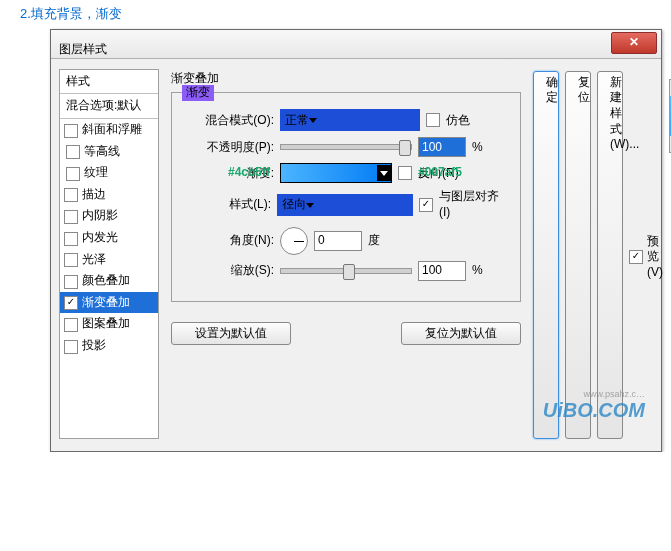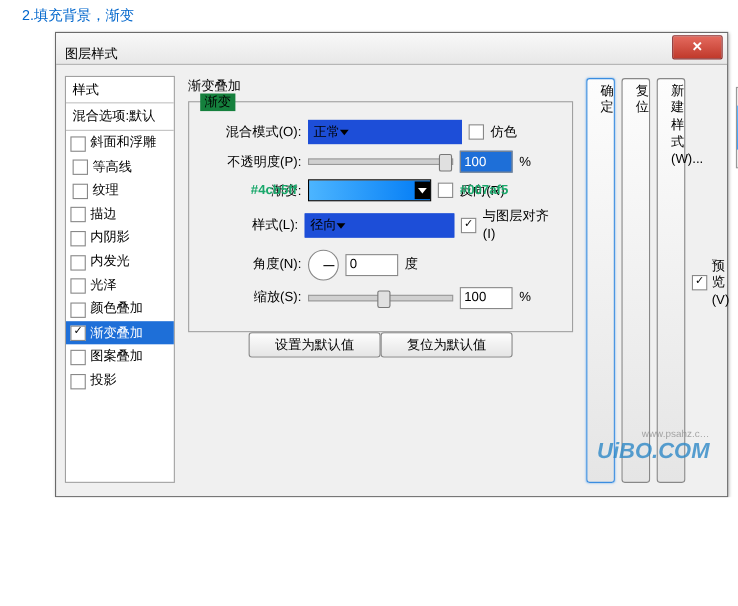--- a/index.html
+++ b/index.html
@@ -14,36 +14,36 @@
 .styles-hdr{padding:4px 6px;border-bottom:1px solid #c0c0c0}
 .styles-sub{padding:4px 6px;border-bottom:1px solid #c0c0c0}
 .style-item{padding:3px 4px;display:flex;align-items:flex-end;gap:4px}
 .style-item.sub{padding-left:6px}
 .style-item.selected{background:#1e6fd8;color:#fff}
 .cb{width:12px;height:12px;border:1px solid #888;background:#fff;display:inline-block;flex:0 0 auto}
 .cb.checked::after{content:"✓";font-size:10px;color:#000;display:block;line-height:10px;text-align:center}
 .center{flex:1;padding:0 4px}
 .sec-title{margin:2px 0 6px 0}
 .fieldset{border:1px solid #a0a0a0;padding:10px 12px 14px 12px;position:relative;margin-top:0}
-.fieldset-label{position:absolute;top:-8px;left:10px;background:#15803d;padding:0 4px;font-size:12px}
+.fieldset-label{position:absolute;top:-8px;left:10px;background:#8b5cf6;padding:0 4px;font-size:12px}
 .frow{display:flex;align-items:center;margin:6px 0;gap:6px}
 .flabel{width:90px;text-align:right}
 .select{border:1px solid #1d4ed8;background:#1d4ed8;height:20px;width:130px;display:flex;align-items:center;justify-content:flex-start;padding:0 4px}
 .arrow-down{width:0;height:0;border-left:4px solid transparent;border-right:4px solid transparent;border-top:5px solid #000}
 .slider{flex:1;height:4px;background:#d0d0d0;border:1px solid #999;position:relative;max-width:130px}
 .slider-thumb{position:absolute;top:-5px;width:10px;height:14px;background:#e0e0e0;border:1px solid #777;border-radius:2px}
 .numfield{width:40px;height:18px;border:1px solid #888;background:#fff;padding:0 3px;display:flex;align-items:center}
 .numfield.sel{background:#1e6fd8;color:#fff}
 .grad-preview{width:110px;height:18px;border:1px solid #000;background:linear-gradient(90deg,#4cb5ff,#007af5);display:flex;align-items:center;justify-content:flex-end}
 .grad-arrow{width:14px;height:16px;background:#000;display:flex;align-items:center;justify-content:center}
 .grad-arrow::after{content:"";width:0;height:0;border-left:4px solid transparent;border-right:4px solid transparent;border-top:5px solid #fff}
 .annot{position:absolute;color:#1aa86b;font-weight:bold;font-size:12px}
 .angle-dial{width:26px;height:26px;border:1px solid #888;border-radius:50%;background:#fff;position:relative}
 .angle-dial::after{content:"";position:absolute;left:50%;top:50%;width:10px;height:1px;background:#000;transform-origin:left center;transform:rotate(0deg)}
-.btn-row{display:flex;justify-content:center;margin-top:0}
+.btn-row{display:flex;justify-content:space-between;margin-top:20px}
 .btn{border:1px solid #888;background:linear-gradient(#fdfdfd,#e5e5e5);border-radius:3px;padding:3px 12px;min-width:94px;text-align:center}
 .right{width:120px;display:flex;flex-direction:row;align-items:stretch;gap:6px;padding-top:2px}
 .right .btn{min-width:0;width:100%}
 .btn.primary{border:1px solid #3a8de0;box-shadow:0 0 2px #5aa5ee}
 .preview-row{display:flex;align-items:center;gap:4px;justify-content:center;margin-top:4px}
 .preview-box{margin:8px auto 0 auto;width:72px;height:72px;border:1px solid #999;background:#f5f5f5;display:flex;align-items:center;justify-content:center;box-shadow:inset 0 0 4px rgba(0,0,0,.1)}
 .preview-swatch{width:40px;height:40px;background:linear-gradient(135deg,#5fb7ff,#1f86f0)}
 .watermark{position:absolute;right:26px;bottom:30px;color:#2f89c7;font:italic bold 20px Arial;opacity:.8}
 .watermark small{font-size:9px;color:#888;display:block;font-style:normal;font-weight:normal;text-align:right;opacity:.9}
 .wrap{position:relative}

